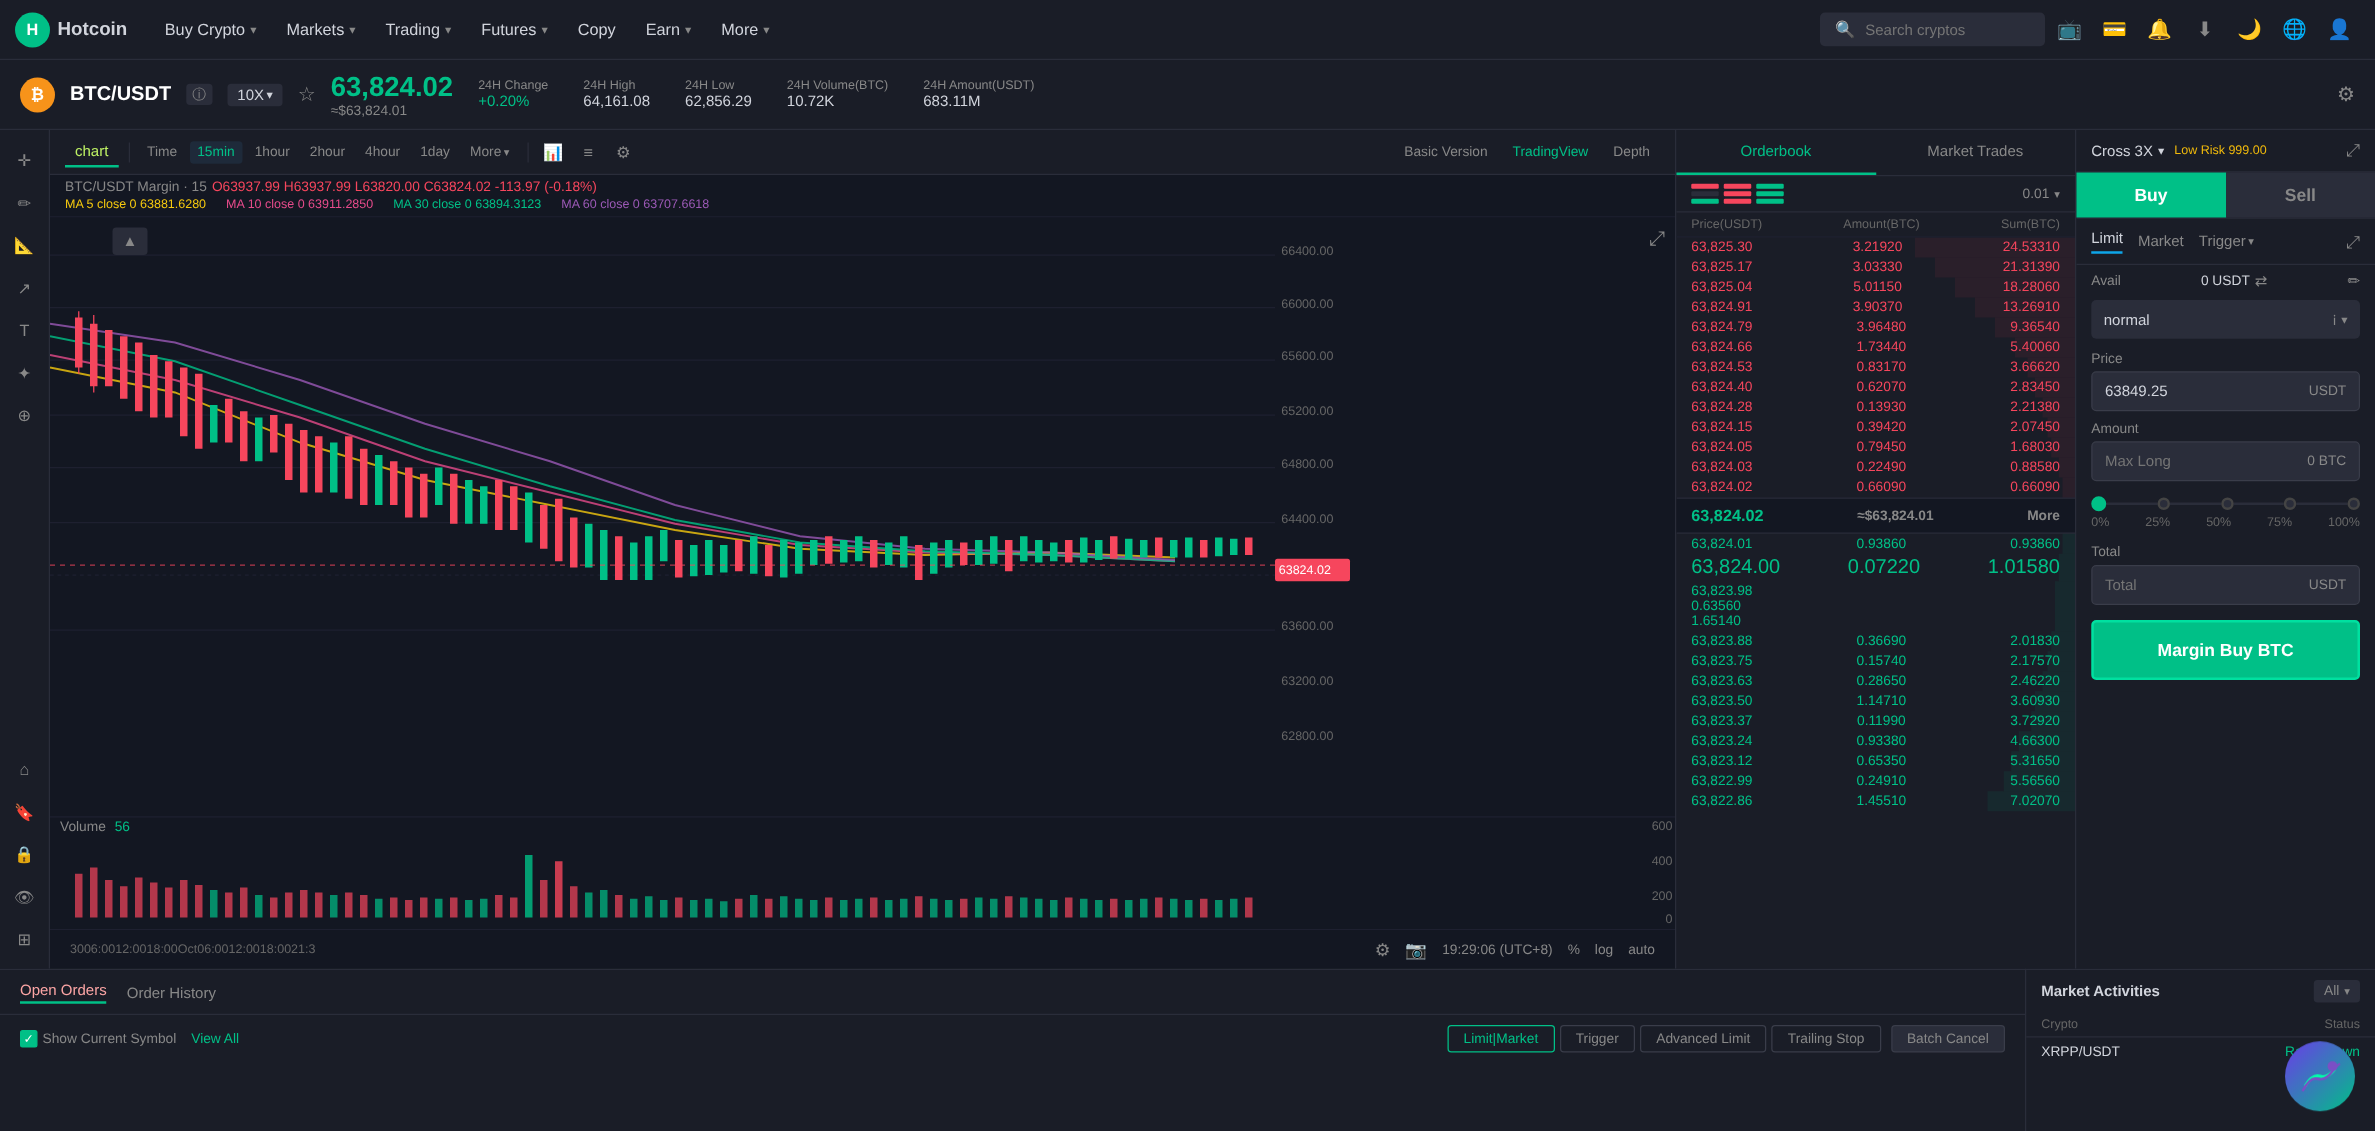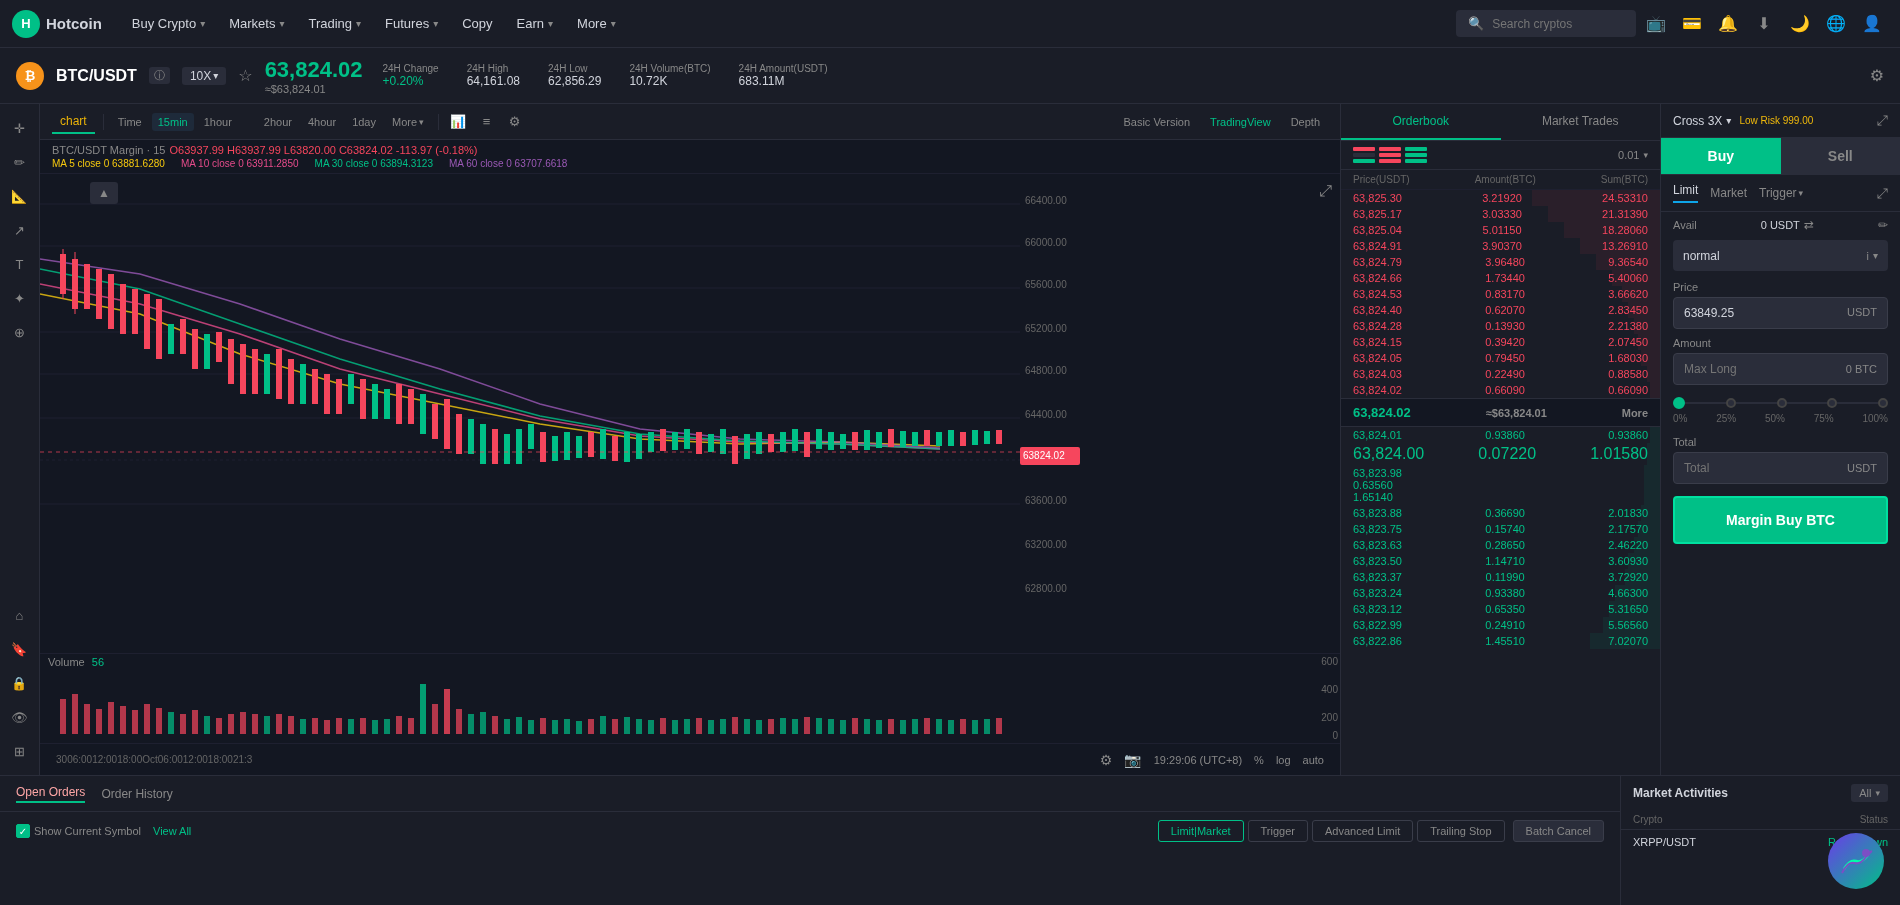--- a/index.html
+++ b/index.html
@@ -105,28 +105,28 @@
     <div style="width:32px;height:32px;display:flex;align-items:center;justify-content:center;cursor:pointer;color:#888;font-size:13px;border-radius:4px;">⌂</div>
     <div style="width:32px;height:32px;display:flex;align-items:center;justify-content:center;cursor:pointer;color:#888;font-size:13px;border-radius:4px;">🔖</div>
     <div style="width:32px;height:32px;display:flex;align-items:center;justify-content:center;cursor:pointer;color:#888;font-size:13px;border-radius:4px;">🔒</div>
     <div style="width:32px;height:32px;display:flex;align-items:center;justify-content:center;cursor:pointer;color:#888;font-size:13px;border-radius:4px;">👁</div>
     <div style="width:32px;height:32px;display:flex;align-items:center;justify-content:center;cursor:pointer;color:#888;font-size:13px;border-radius:4px;">⊞</div>
   </div>
 
   <div style="flex:1;display:flex;flex-direction:column;overflow:hidden;">
 
     <div style="display:flex;align-items:center;height:36px;background:#1a1d27;border-bottom:1px solid #2a2d3a;padding:0 12px;gap:4px;">
-      <div style="font-size:12px;color:#eab308;cursor:pointer;padding:4px 8px;border-bottom:2px solid #00c087;">
+      <div style="font-size:12px;color:#bef264;cursor:pointer;padding:4px 8px;border-bottom:2px solid #00c087;">
         <span>chart</span>
       </div>
       <div style="width:1px;height:16px;background:#2a2d3a;margin:0 4px;"></div>
       <div style="padding:3px 6px;font-size:11px;color:#888;cursor:pointer;">Time</div>
       <div style="padding:3px 6px;font-size:11px;color:#00c087;cursor:pointer;background:#1e2a3a;border-radius:3px;">15min</div>
       <div style="padding:3px 6px;font-size:11px;color:#888;cursor:pointer;">1hour</div>
-      <div style="padding:3px 6px;font-size:11px;color:#888;cursor:pointer;margin-left:16px;">2hour</div>
+      <div style="padding:3px 6px;font-size:11px;color:#888;cursor:pointer;">2hour</div>
       <div style="padding:3px 6px;font-size:11px;color:#888;cursor:pointer;">4hour</div>
       <div style="padding:3px 6px;font-size:11px;color:#888;cursor:pointer;">1day</div>
       <div style="padding:3px 6px;font-size:11px;color:#888;cursor:pointer;display:flex;align-items:center;gap:2px;">More <span style="font-size:9px;">▾</span></div>
       <div style="width:1px;height:16px;background:#2a2d3a;margin:0 4px;"></div>
       <div style="width:24px;height:24px;display:flex;align-items:center;justify-content:center;color:#888;cursor:pointer;font-size:13px;">📊</div>
       <div style="width:24px;height:24px;display:flex;align-items:center;justify-content:center;color:#888;cursor:pointer;font-size:13px;">≡</div>
       <div style="width:24px;height:24px;display:flex;align-items:center;justify-content:center;color:#888;cursor:pointer;font-size:13px;">⚙</div>
       <div style="flex:1;"></div>
       <div style="font-size:11px;color:#888;cursor:pointer;padding:3px 8px;">Basic Version</div>
       <div style="font-size:11px;color:#00c087;cursor:pointer;padding:3px 8px;">TradingView</div>
@@ -619,21 +619,21 @@
     <div style="display:flex;align-items:center;justify-content:space-between;margin:2px 12px 6px;background:#2a2d3a;border-radius:4px;padding:8px 10px;font-size:12px;cursor:pointer;">
       <span>normal</span>
       <div style="display:flex;gap:4px;align-items:center;">
         <span style="color:#888;font-size:11px;">ℹ</span>
         <span style="font-size:10px;color:#888;">▾</span>
       </div>
     </div>
 
     <div style="padding:4px 12px;">
       <div style="font-size:11px;color:#888;margin-bottom:4px;">Price</div>
-      <div style="display:flex;align-items:flex-start;justify-content:space-between;background:#2a2d3a;border-radius:4px;padding:8px 10px;font-size:12px;color:#d1d4dc;border:1px solid #3a3d4a;">
+      <div style="display:flex;align-items:center;justify-content:space-between;background:#2a2d3a;border-radius:4px;padding:8px 10px;font-size:12px;color:#d1d4dc;border:1px solid #3a3d4a;">
         <input value="63849.25" style="background: none; border: none; outline: none; color: rgb(209, 212, 220); font-size: 12px; flex: 1 1 0%; width: 100px;">
         <span style="color:#888;font-size:11px;">USDT</span>
       </div>
     </div>
 
     <div style="padding:4px 12px;">
       <div style="font-size:11px;color:#888;margin-bottom:4px;">Amount</div>
       <div style="display:flex;align-items:center;justify-content:space-between;background:#2a2d3a;border-radius:4px;padding:8px 10px;font-size:12px;color:#d1d4dc;border:1px solid #3a3d4a;">
         <input style="background: none; border: none; outline: none; color: rgb(136, 136, 136); font-size: 12px; flex: 1 1 0%; width: 80px;" placeholder="Max Long">
         <span style="color:#888;font-size:11px;">0 BTC</span>

